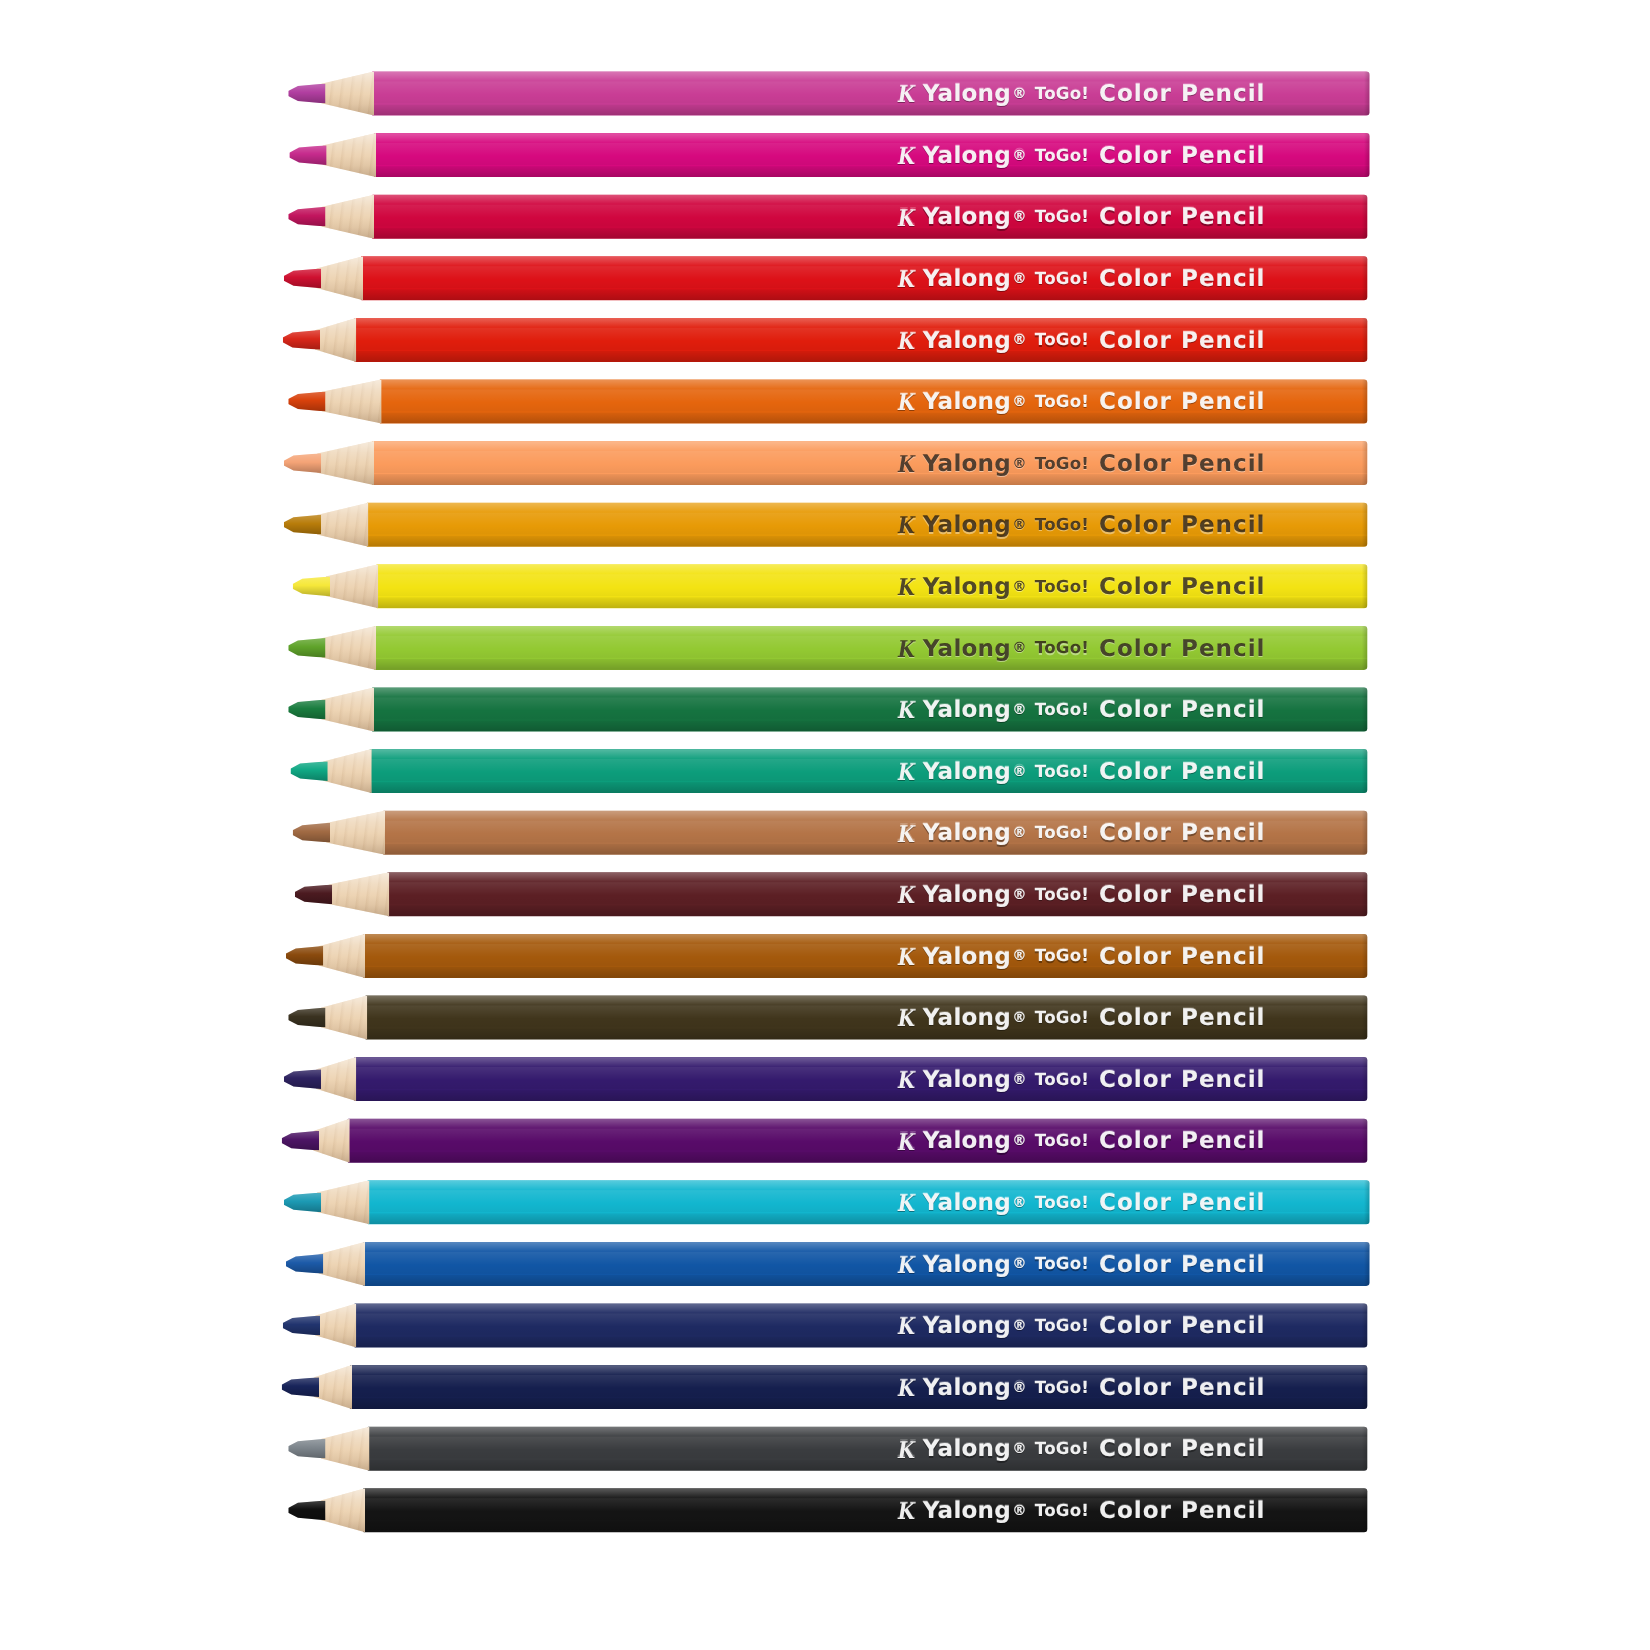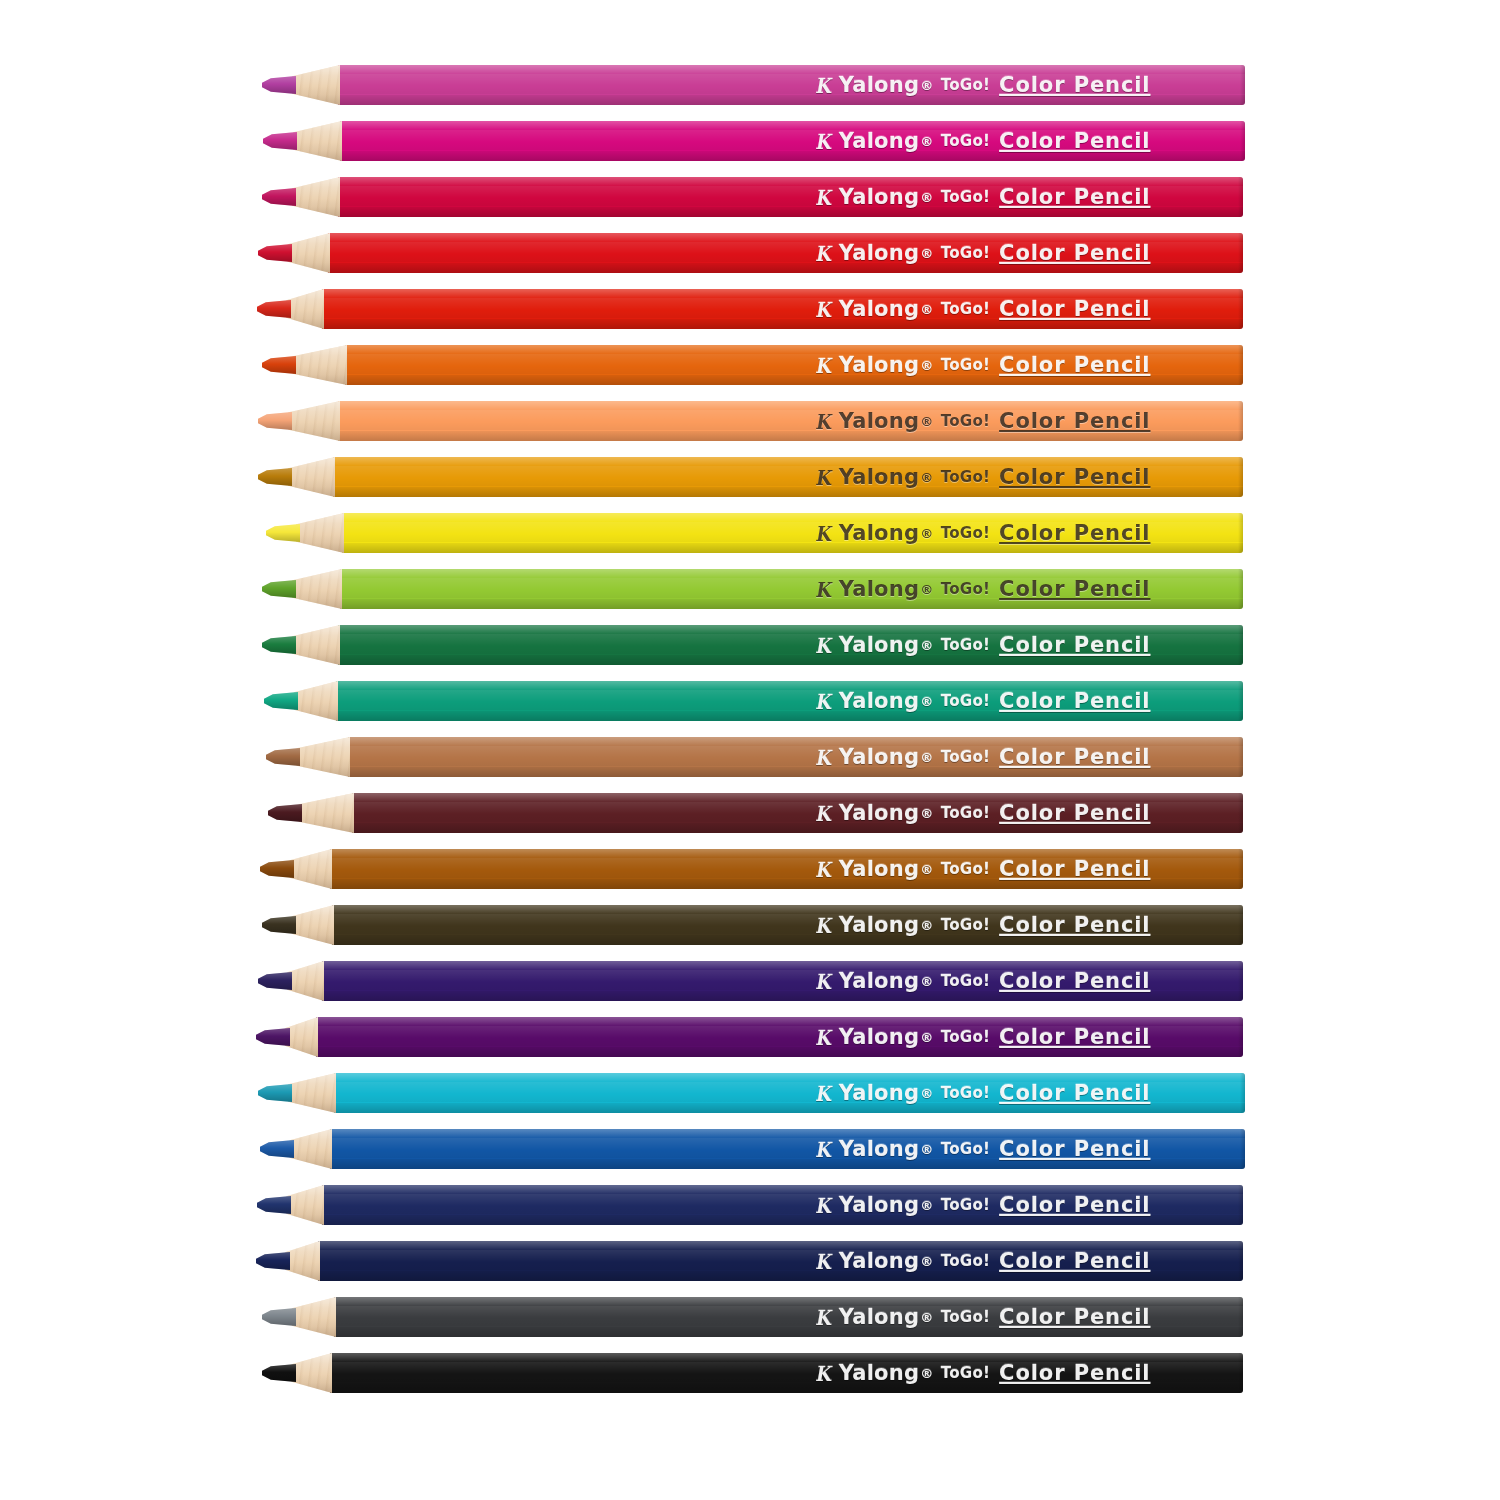--- a/index.html
+++ b/index.html
@@ -140,21 +140,20 @@
     margin-right: 7px;
     margin-left: 1px;
   }
   .imprint .togo {
     font-size: 0.72em;
     margin-right: 9px;
     letter-spacing: 0.2px;
   }
   .imprint .cp {
     letter-spacing: 0.9px;
-    text-decoration: underline;
   }
 
   .imp-light { color: rgba(255,255,255,0.92); text-shadow: 0 1px 0 rgba(0,0,0,0.35), 0 -1px 0 rgba(255,255,255,0.25); }
   .imp-dark  { color: rgba(40,30,20,0.80);  text-shadow: 0 1px 0 rgba(255,255,255,0.40); }
 </style>
 </head>
 <body>
 
 <div id="stage">
     <div class="pencil" style="top: 62px;">

